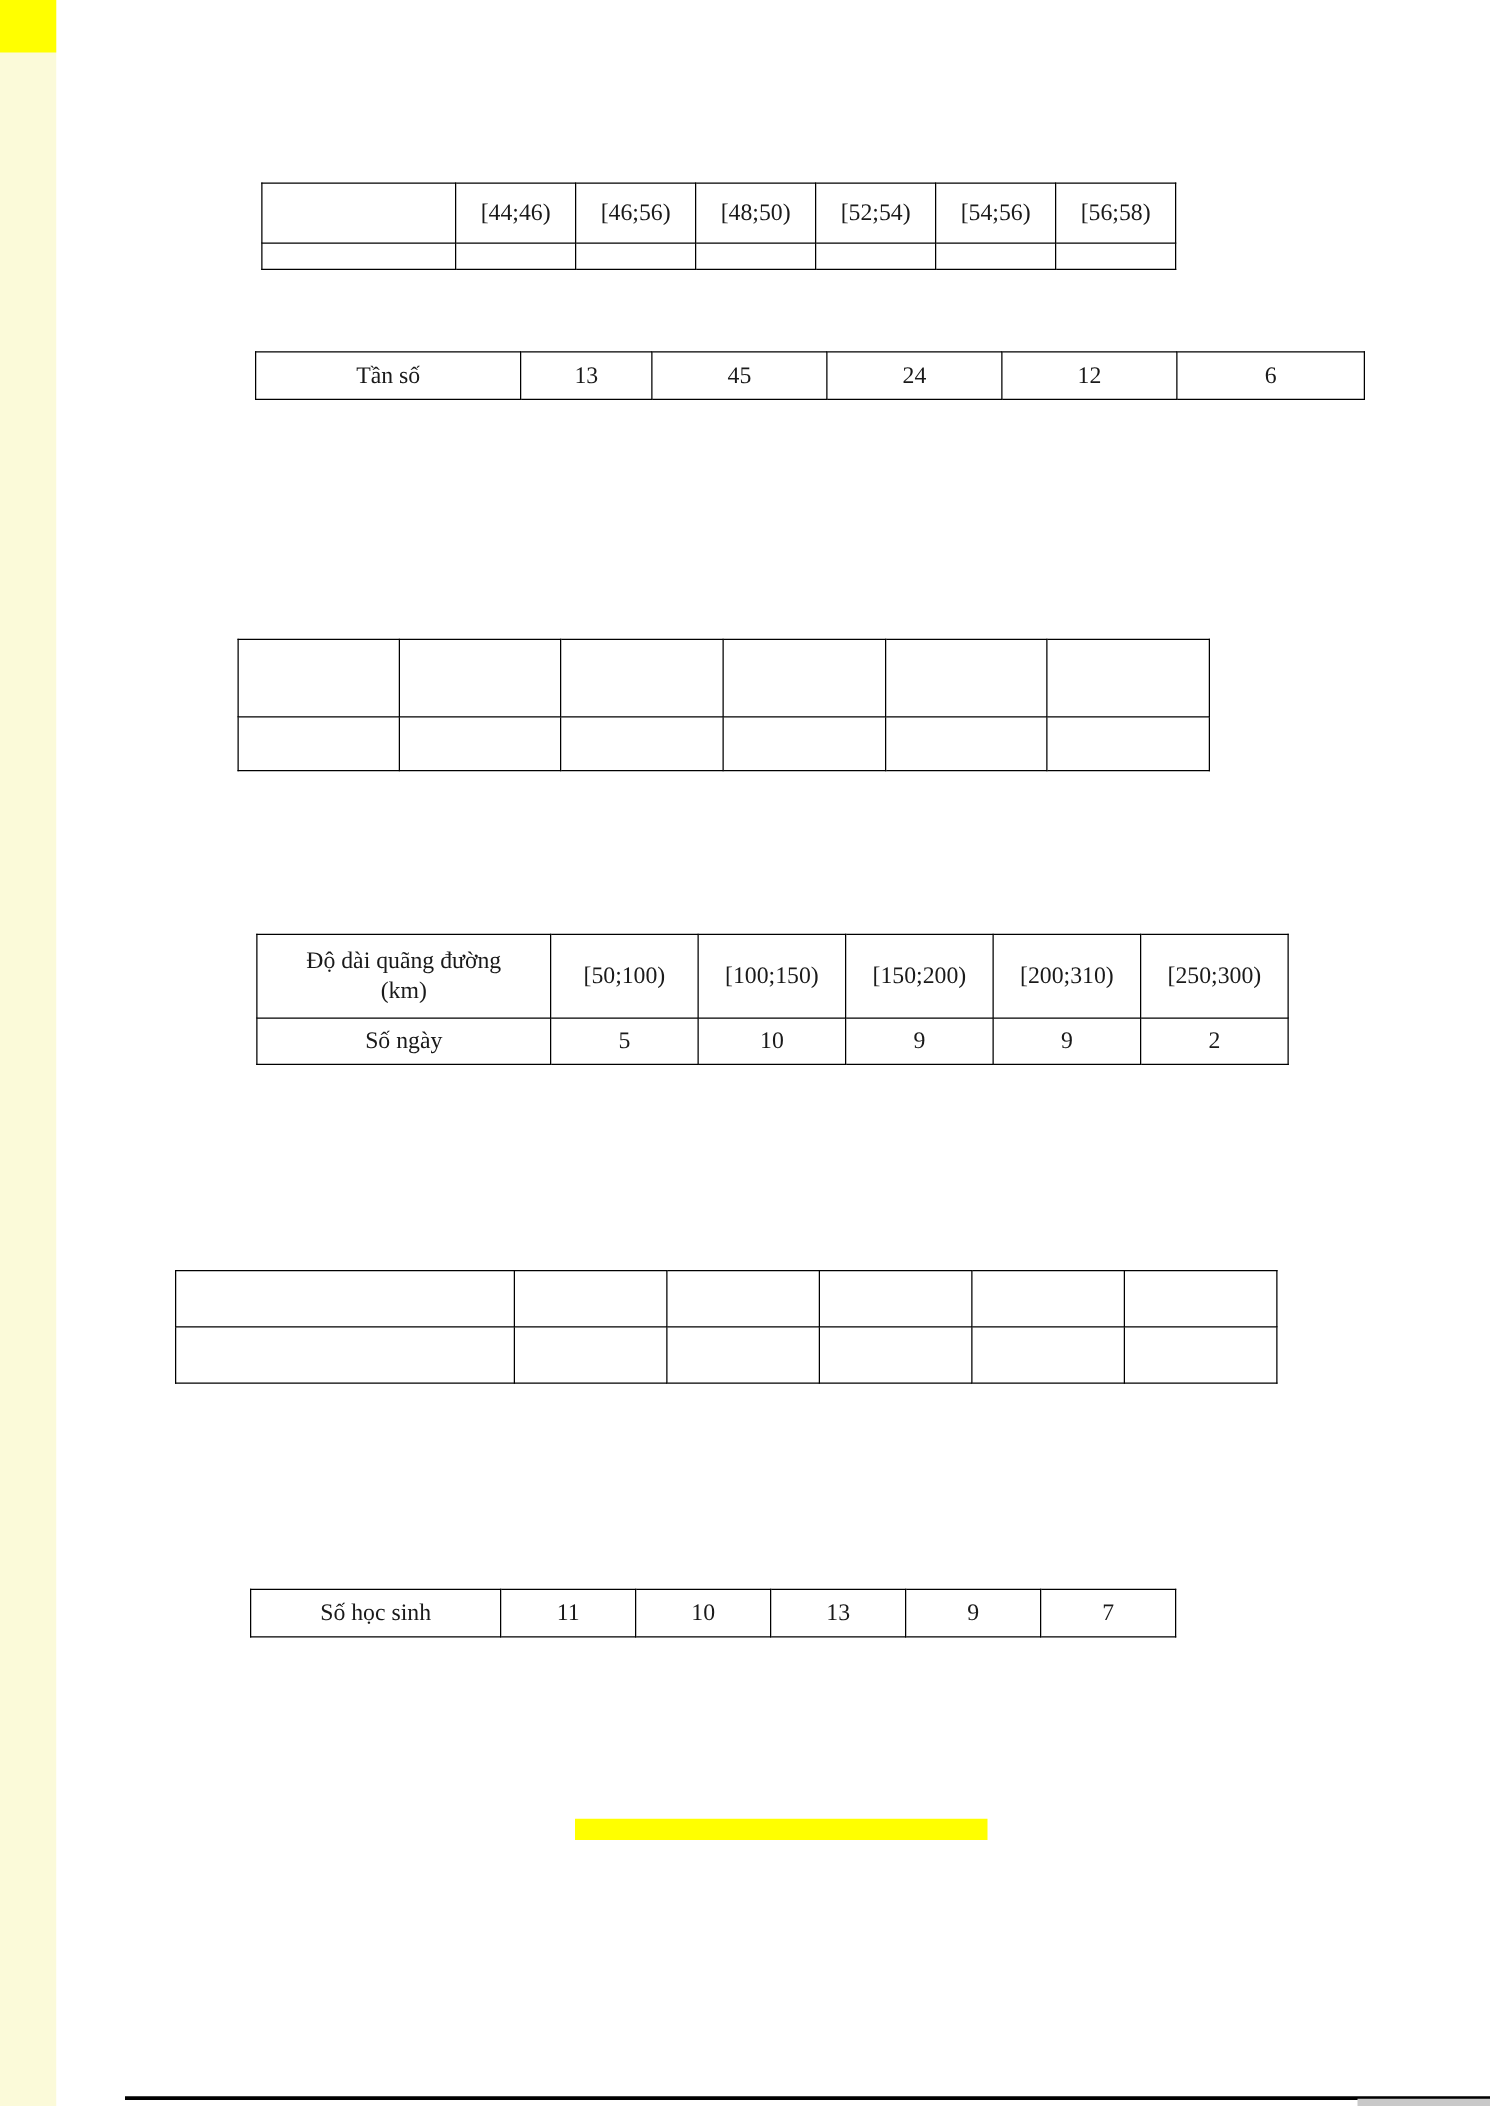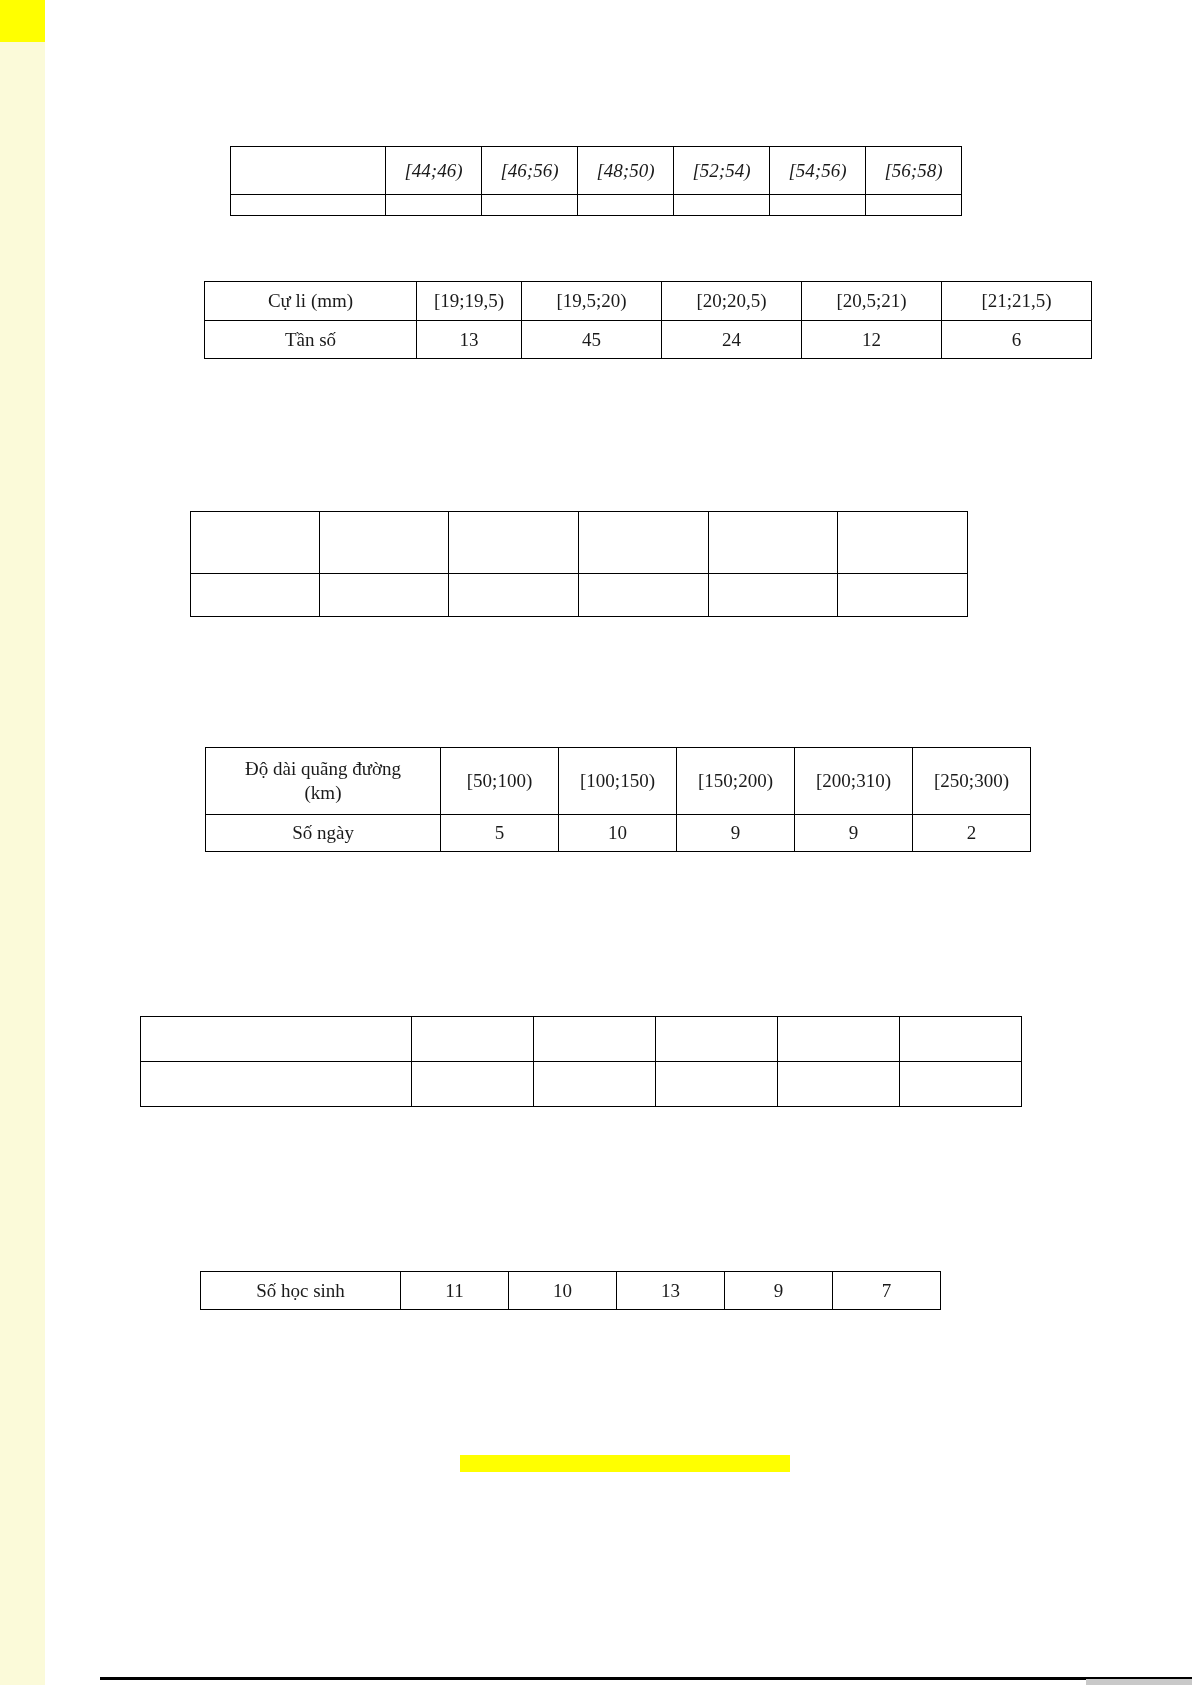--- a/index.html
+++ b/index.html
@@ -62,21 +62,21 @@
   }
 </style>
 </head>
 <body>
 
 <div id="page">
 
   <div class="margin-strip"></div>
   <div class="corner-block"></div>
 
-  <table class="tbl heavy" style="left:230px; top:146px; width:731px;font-style:italic;">
+  <table class="tbl heavy" style="left:209px; top:146px; width:731px;">
     <colgroup>
       <col style="width:155px">
         <col style="width:96px">
         <col style="width:96px">
         <col style="width:96px">
         <col style="width:96px">
         <col style="width:96px">
         <col style="width:96px">
     </colgroup>
     <tbody>
@@ -104,28 +104,20 @@
   <table class="tbl" style="left:204px; top:281px; width:887px;">
     <colgroup>
       <col style="width:212px">
         <col style="width:105px">
         <col style="width:140px">
         <col style="width:140px">
         <col style="width:140px">
         <col style="width:150px">
     </colgroup>
     <tbody>
-        <tr style="height:39px;">
-      <td class="lbl">Cự li (mm)</td>
-      <td>[19;19,5)</td>
-      <td>[19,5;20)</td>
-      <td>[20;20,5)</td>
-      <td>[20,5;21)</td>
-      <td>[21;21,5)</td>
-    </tr>
     <tr style="height:38px;">
       <td class="lbl">Tần số</td>
       <td class="num">13</td>
       <td class="num">45</td>
       <td class="num">24</td>
       <td class="num">12</td>
       <td class="num">6</td>
     </tr>
   </tbody>
     </table>

